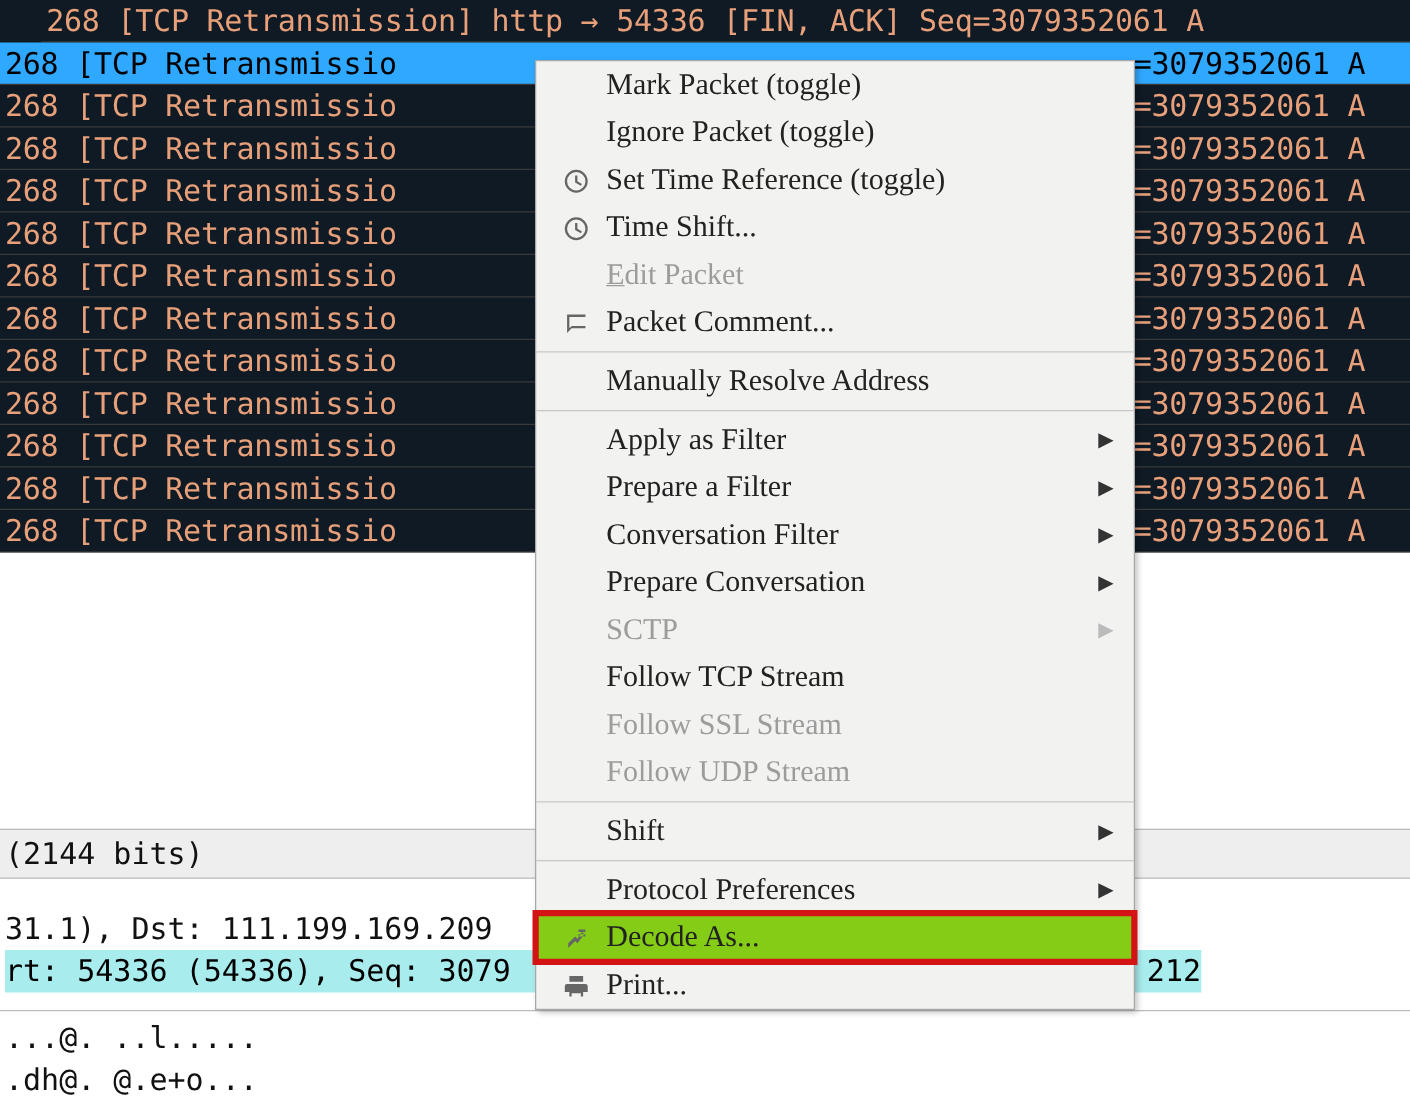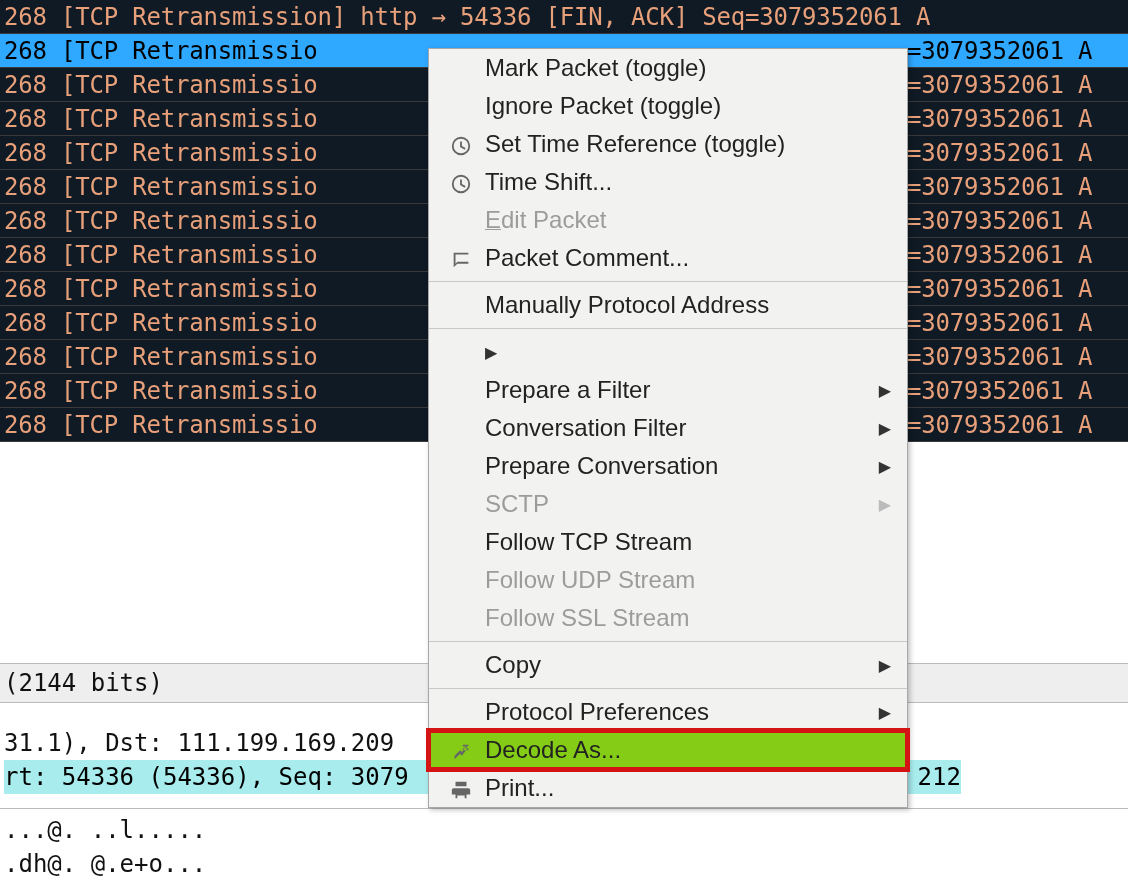--- a/index.html
+++ b/index.html
@@ -83,21 +83,21 @@
   }
   
   .ctx-menu {
     position: absolute;
     left: 428px;
     top: 48px;
     width: 480px;
     background: #f2f2f0;
     border: 1px solid #a8a8a8;
     box-shadow: 2px 2px 5px rgba(0,0,0,0.25);
-    font-family: Liberation Sans, sans-serif;
+    font-family: Liberation Serif, serif;
     font-size: 24px;
     color: #222;
     z-index: 100;
   }
   .ctx-item {
     display: flex;
     align-items: center;
     height: 38px;
     padding: 0 16px 0 8px;
     cursor: pointer;
@@ -134,21 +134,21 @@
     outline-offset: -2px;
   }
   .underline-first { text-decoration: underline; text-decoration-thickness: 1px; }
   
   .svg-ic { width: 22px; height: 22px; display: inline-block; vertical-align: middle; }
 </style>
 </head>
 <body>
 
 <div class="packet-list" id="pkt-list">
-    <div class="packet-row row-dark" style="position: relative;"><span>   268 [TCP Retransmission] http → 54336 [FIN, ACK] Seq=3079352061 A</span></div>
+    <div class="packet-row row-dark" style="position: relative; margin-left: 33px;"><span>   268 [TCP Retransmission] http → 54336 [FIN, ACK] Seq=3079352061 A</span></div>
     <div class="packet-row row-selected" style="position: relative;"><span>   268 [TCP Retransmissio</span><span class="gap-right">=3079352061 A</span></div>
     <div class="packet-row row-dark" style="position: relative;"><span>   268 [TCP Retransmissio</span><span class="gap-right">=3079352061 A</span></div>
     <div class="packet-row row-dark" style="position: relative;"><span>   268 [TCP Retransmissio</span><span class="gap-right">=3079352061 A</span></div>
     <div class="packet-row row-dark" style="position: relative;"><span>   268 [TCP Retransmissio</span><span class="gap-right">=3079352061 A</span></div>
     <div class="packet-row row-dark" style="position: relative;"><span>   268 [TCP Retransmissio</span><span class="gap-right">=3079352061 A</span></div>
     <div class="packet-row row-dark" style="position: relative;"><span>   268 [TCP Retransmissio</span><span class="gap-right">=3079352061 A</span></div>
     <div class="packet-row row-dark" style="position: relative;"><span>   268 [TCP Retransmissio</span><span class="gap-right">=3079352061 A</span></div>
     <div class="packet-row row-dark" style="position: relative;"><span>   268 [TCP Retransmissio</span><span class="gap-right">=3079352061 A</span></div>
     <div class="packet-row row-dark" style="position: relative;"><span>   268 [TCP Retransmissio</span><span class="gap-right">=3079352061 A</span></div>
     <div class="packet-row row-dark" style="position: relative;"><span>   268 [TCP Retransmissio</span><span class="gap-right">=3079352061 A</span></div>
@@ -201,25 +201,26 @@
     </div>
     <div class="ctx-item">
       <span class="icon-slot"><svg class="svg-ic" viewBox="0 0 24 24">
           <path d="M4 4h16v12H8l-4 4V4zm2 2v10l2-2h12V6H6z" fill="#666"></path>
         </svg></span>
       <span class="label">Packet Comment...</span>
     </div>
     <div class="ctx-sep"></div>
     <div class="ctx-item">
       <span class="icon-slot"></span>
-      <span class="label">Manually Protocol Address</span>
-    </div>
-    <div class="ctx-sep"></div>
-    <div class="ctx-item">
-      <span class="icon-slot"></span>
+      <span class="label">Manually Resolve Address</span>
+    </div>
+    <div class="ctx-sep"></div>
+    <div class="ctx-item">
+      <span class="icon-slot"></span>
+      <span class="label">Apply as Filter</span>
       <span class="arrow">▶</span>
     </div>
     <div class="ctx-item">
       <span class="icon-slot"></span>
       <span class="label">Prepare a Filter</span>
       <span class="arrow">▶</span>
     </div>
     <div class="ctx-item">
       <span class="icon-slot"></span>
       <span class="label">Conversation Filter</span>
@@ -234,30 +235,30 @@
       <span class="icon-slot"></span>
       <span class="label">SCTP</span>
       <span class="arrow">▶</span>
     </div>
     <div class="ctx-item">
       <span class="icon-slot"></span>
       <span class="label">Follow TCP Stream</span>
     </div>
     <div class="ctx-item disabled">
       <span class="icon-slot"></span>
+      <span class="label">Follow SSL Stream</span>
+    </div>
+    <div class="ctx-item disabled">
+      <span class="icon-slot"></span>
       <span class="label">Follow UDP Stream</span>
     </div>
-    <div class="ctx-item disabled">
-      <span class="icon-slot"></span>
-      <span class="label">Follow SSL Stream</span>
-    </div>
-    <div class="ctx-sep"></div>
-    <div class="ctx-item">
-      <span class="icon-slot"></span>
-      <span class="label">Copy</span>
+    <div class="ctx-sep"></div>
+    <div class="ctx-item">
+      <span class="icon-slot"></span>
+      <span class="label">Shift</span>
       <span class="arrow">▶</span>
     </div>
     <div class="ctx-sep"></div>
     <div class="ctx-item">
       <span class="icon-slot"></span>
       <span class="label">Protocol Preferences</span>
       <span class="arrow">▶</span>
     </div>
     <div class="ctx-item highlighted">
       <span class="icon-slot"><svg class="svg-ic" viewBox="0 0 24 24">

